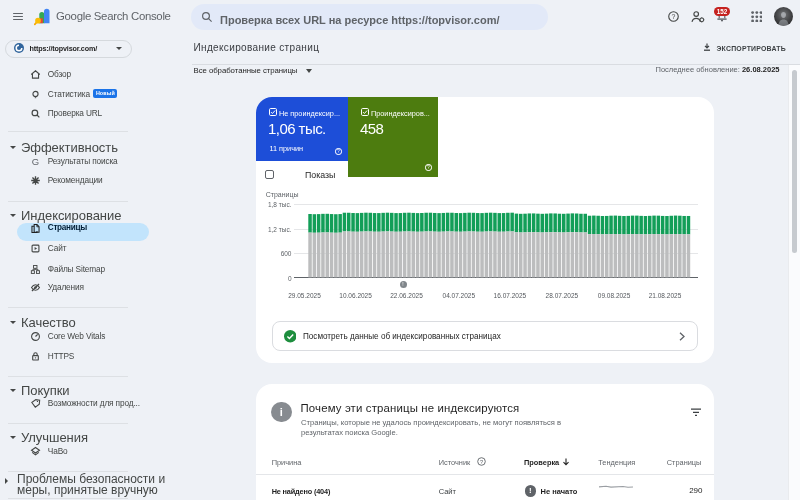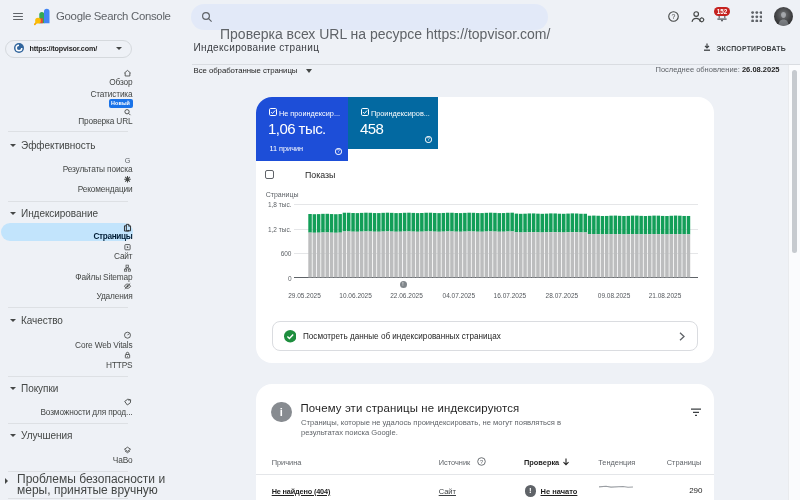--- a/index.html
+++ b/index.html
@@ -1,65 +1,65 @@
 <!DOCTYPE html>
 <html><head><meta charset="utf-8"><style>
 *{margin:0;padding:0;box-sizing:border-box;font-family:"Liberation Sans",sans-serif;}
 html,body{width:800px;height:500px;overflow:hidden;background:#eef1f6;position:relative;}
 .abs{position:absolute;}
 
 .hline{position:absolute;background:#5f6368;height:1.2px;width:10px;left:13px;border-radius:1px;}
 .logotext{position:absolute;left:56px;top:9.5px;font-size:11.4px;letter-spacing:-0.3px;color:#5f6368;}
 .searchpill{position:absolute;left:191px;top:3.5px;width:357px;height:26px;border-radius:13px;background:#e2e9f8;}
-.searchtxt{position:absolute;left:220px;top:26px;font-size:14px;color:#5f6368;}
+.searchtxt{position:absolute;left:220px;top:14px;font-size:11px;color:#5f6368;font-weight:bold;}
 
 .proppill{position:absolute;left:5px;top:39.5px;width:127px;height:18px;border:1px solid #d5d9dd;border-radius:9.5px;}
 .propfav{position:absolute;left:13.5px;top:43px;width:10px;height:10px;}
 .proptxt{position:absolute;left:29.5px;top:44.4px;font-size:7.2px;font-weight:bold;color:#1f1f1f;letter-spacing:-0.15px;}
 .propcaret{position:absolute;left:116px;top:46.5px;width:0;height:0;border-left:3.4px solid transparent;border-right:3.4px solid transparent;border-top:3.8px solid #444746;}
-.sitem{position:absolute;left:1px;width:131.5px;height:18.4px;display:flex;align-items:flex-end;border-radius:9.2px;flex-direction:column;}
+.sitem{position:absolute;left:17px;width:131.5px;height:18.4px;display:flex;align-items:flex-start;border-radius:9.2px;}
 .sitem.sel{background:#c2e4fc;}
 .slab{font-size:8.3px;color:#444746;margin-left:7px;white-space:nowrap;letter-spacing:-0.15px;}
 .sel .slab{color:#001d35;font-weight:bold;font-size:8.2px;letter-spacing:-0.3px;}
 .newb{background:#1a73e8;color:#fff;font-size:5.4px;font-weight:bold;padding:1.5px 2.5px;border-radius:2px;margin-left:3.5px;letter-spacing:0.1px;}
 .sdiv{position:absolute;left:8px;width:120px;height:1px;background:#dde0e4;}
-.ssect{position:absolute;left:9.5px;display:flex;align-items:center;font-size:10px;color:#444746;font-weight:500;letter-spacing:-0.05px;justify-content:space-between;}
+.ssect{position:absolute;left:9.5px;display:flex;align-items:center;font-size:13px;color:#444746;font-weight:500;letter-spacing:-0.05px;justify-content:space-between;}
 .tri{width:0;height:0;border-left:3.2px solid transparent;border-right:3.2px solid transparent;border-top:3.6px solid #444746;margin-right:5.5px;}
 
 .title{position:absolute;left:193.5px;top:42.4px;font-size:10px;letter-spacing:0.35px;color:#3a3d42;}
 .export{position:absolute;left:716.5px;top:44.5px;font-size:6.9px;font-weight:bold;letter-spacing:0.22px;color:#3c4043;}
 .topdiv{position:absolute;left:192px;top:63.8px;width:608px;height:1px;background:#d9dce1;}
 .filterrow{position:absolute;left:193.5px;top:66px;font-size:7.8px;font-weight:500;color:#1f1f1f;letter-spacing:-0.05px;}
 .fcaret{position:absolute;left:305.5px;top:68.8px;width:0;height:0;border-left:3.6px solid transparent;border-right:3.6px solid transparent;border-top:4px solid #444746;}
 .lastupd{position:absolute;right:20.5px;top:65.2px;font-size:7.5px;color:#5f6368;}
 .lastupd b{color:#1f1f1f;}
 .card1{position:absolute;left:256px;top:97px;width:458px;height:266px;background:#fff;border-radius:16px;}
 .card2{position:absolute;left:256px;top:384px;width:458px;height:116px;background:#fff;border-radius:16px 16px 0 0;}
 .graybox{position:absolute;left:256px;top:97px;width:92px;height:64px;background:#1d4ed8;border-radius:16px 0 0 0;color:#fff;}
-.greenbox{position:absolute;left:348px;top:97px;width:90px;height:52px;background:#0369a1;color:#fff;padding-left:47px;}
+.greenbox{position:absolute;left:348px;top:97px;width:90px;height:80px;background:#4d7c0f;color:#fff;padding-left:47px;}
 .bxlab{position:absolute;left:23px;top:11.8px;font-size:7.3px;}
 .bxnum{position:absolute;left:12px;top:23.3px;font-size:15px;letter-spacing:-0.55px;}
 .bxsub{position:absolute;left:13.5px;top:46.5px;font-size:7.3px;}
 .bxq{position:absolute;right:6.5px;bottom:6.5px;width:6.2px;height:6.2px;border:0.8px solid #fff;border-radius:50%;font-size:4.8px;text-align:center;line-height:6.4px;color:#fff;}
 .cb{position:absolute;left:12.8px;top:11.3px;}
 .impcb{position:absolute;left:265px;top:170px;width:9.2px;height:9.2px;border:1.3px solid #5f6368;border-radius:2px;}
 .implab{position:absolute;left:281px;top:170px;font-size:8.8px;font-weight:500;color:#1f1f1f;margin-left:24px;}
 .chlab{position:absolute;left:265.7px;top:191px;font-size:7px;color:#5f6368;}
 .gl{position:absolute;left:293.5px;width:404px;height:1px;background:#e5e6e8;}
 .ylab{position:absolute;font-size:6.5px;color:#5f6368;text-align:right;width:26px;left:265.5px;}
 .xlab{position:absolute;top:291.5px;font-size:6.5px;color:#54585d;width:40px;text-align:center;}
 .innercard{position:absolute;left:272px;top:321px;width:426px;height:30px;border:1px solid #dadce0;border-radius:8px;background:#fff;}
 .ictxt{position:absolute;left:303px;top:331.8px;font-size:8.15px;font-weight:500;color:#1f1f1f;}
 .infoc{position:absolute;left:271px;top:401.8px;width:20.5px;height:20.5px;border-radius:50%;background:#878b90;color:#fff;font-size:11px;font-weight:bold;text-align:center;line-height:20.5px;}
 .c2title{position:absolute;left:300.5px;top:402.3px;font-size:11.4px;color:#1f1f1f;letter-spacing:0.15px;}
 .c2sub{position:absolute;left:301px;top:418px;font-size:7.6px;color:#5f6368;line-height:10.4px;}
 .th{position:absolute;top:457.7px;font-size:7.4px;color:#5f6368;}
 .thb{font-weight:bold;color:#1f1f1f;}
 .tdiv{position:absolute;left:256px;top:474.4px;width:458px;height:1px;background:#e4e6e9;}
-.td{position:absolute;top:486.8px;font-size:7.5px;color:#1f1f1f;text-decoration:underline;}
+.td{position:absolute;top:486.8px;font-size:7.5px;color:#1f1f1f;}
 .scrollbar{position:absolute;left:791.5px;top:69.5px;width:5.5px;height:183px;border-radius:3px;background:#c6cacf;}
 </style></head><body>
 
 <div class="hline" style="top:13.3px"></div>
 <div class="hline" style="top:16.1px"></div>
 <div class="hline" style="top:18.9px"></div>
 <svg class="abs" style="left:34px;top:8px" width="16" height="18" viewBox="0 0 16 18">
 <path d="M2.6 14.2 L0.8 16.4" stroke="#f9ab00" stroke-width="1.7" stroke-linecap="round"></path>
 <path d="M5.3 15.2 v-8.7 a2.55 2.55 0 0 1 5.1 0 v8.7 z" fill="#34a853"></path>
 <path d="M10 15.2 v-11.6 a2.75 2.75 0 0 1 5.5 0 v11.6 z" fill="#4285f4"></path>

